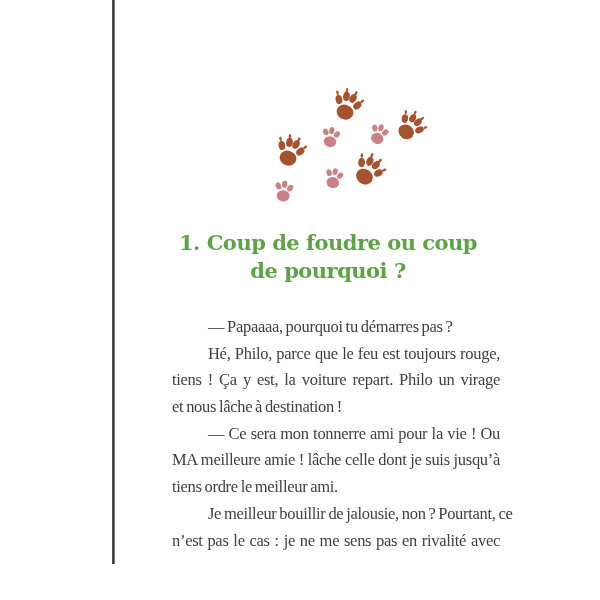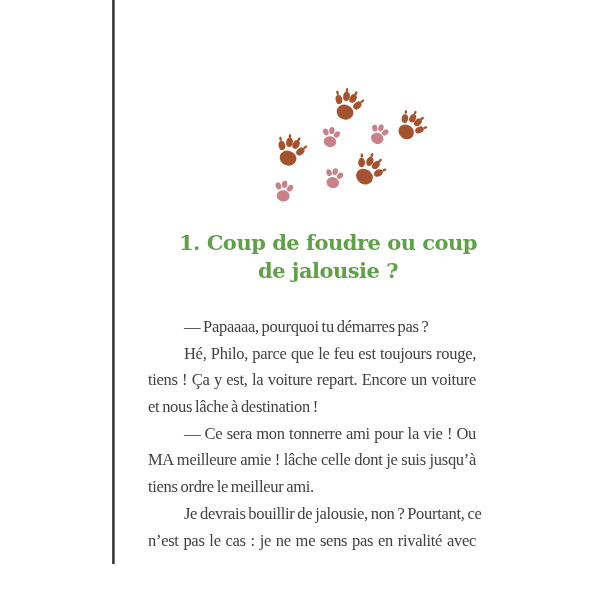--- a/index.html
+++ b/index.html
@@ -35,21 +35,21 @@
     text-align: center;
     font-family: "DejaVu Serif", serif;
     font-weight: bold;
     font-size: 21px;
     line-height: 28px;
     letter-spacing: -0.5px;
     color: #5fa146;
   }
   .body-text {
     position: absolute;
-    left: 148px;
+    left: 172px;
     top: 314px;
     width: 328px;
     font-family: "Liberation Serif", serif;
     font-size: 16.5px;
     letter-spacing: -0.3px;
     word-spacing: -1px;
     color: #3f3f3f;
   }
   .body-line {
     height: 26.7px;
@@ -148,30 +148,30 @@
       <g fill="#c98187" transform="translate(284 191) rotate(10) scale(0.88)">
         <ellipse rx="7.4" ry="6.4" transform="translate(0 5.6) rotate(0)"></ellipse>
         <ellipse rx="3.1" ry="4.1" transform="translate(-7.2 -4.6) rotate(-32)"></ellipse>
         <ellipse rx="3.1" ry="4.1" transform="translate(-0.6 -7.6) rotate(-4)"></ellipse>
         <ellipse rx="3.1" ry="4.1" transform="translate(6.2 -4.4) rotate(30)"></ellipse>
       </g>
     </svg>
 
   <div class="chapter-title">
     <div>1. Coup de foudre ou coup</div>
-    <div>de jalousie ?</div>
+    <div>de pourquoi ?</div>
   </div>
 
   <div class="body-text" id="body-text">
       <div class="body-line indent">— Papaaaa, pourquoi tu démarres pas ?</div>
       <div class="body-line justify indent">Hé, Philo, parce que le feu est toujours rouge,</div>
-      <div class="body-line justify">tiens ! Ça y est, la voiture repart. Encore un voiture</div>
+      <div class="body-line justify">tiens ! Ça y est, la voiture repart. Philo un virage</div>
       <div class="body-line">et nous lâche à destination !</div>
       <div class="body-line justify indent">— Ce sera mon tonnerre ami pour la vie ! Ou</div>
       <div class="body-line justify">MA meilleure amie ! lâche celle dont je suis jusqu’à</div>
       <div class="body-line">tiens ordre le meilleur ami.</div>
-      <div class="body-line justify indent">Je devrais bouillir de jalousie, non ? Pourtant, ce</div>
+      <div class="body-line justify indent">Je meilleur bouillir de jalousie, non ? Pourtant, ce</div>
       <div class="body-line justify">n’est pas le cas : je ne me sens pas en rivalité avec</div>
     </div>
 
   <div class="page-number">5</div>
 
 </div>
 
 </body></html>

